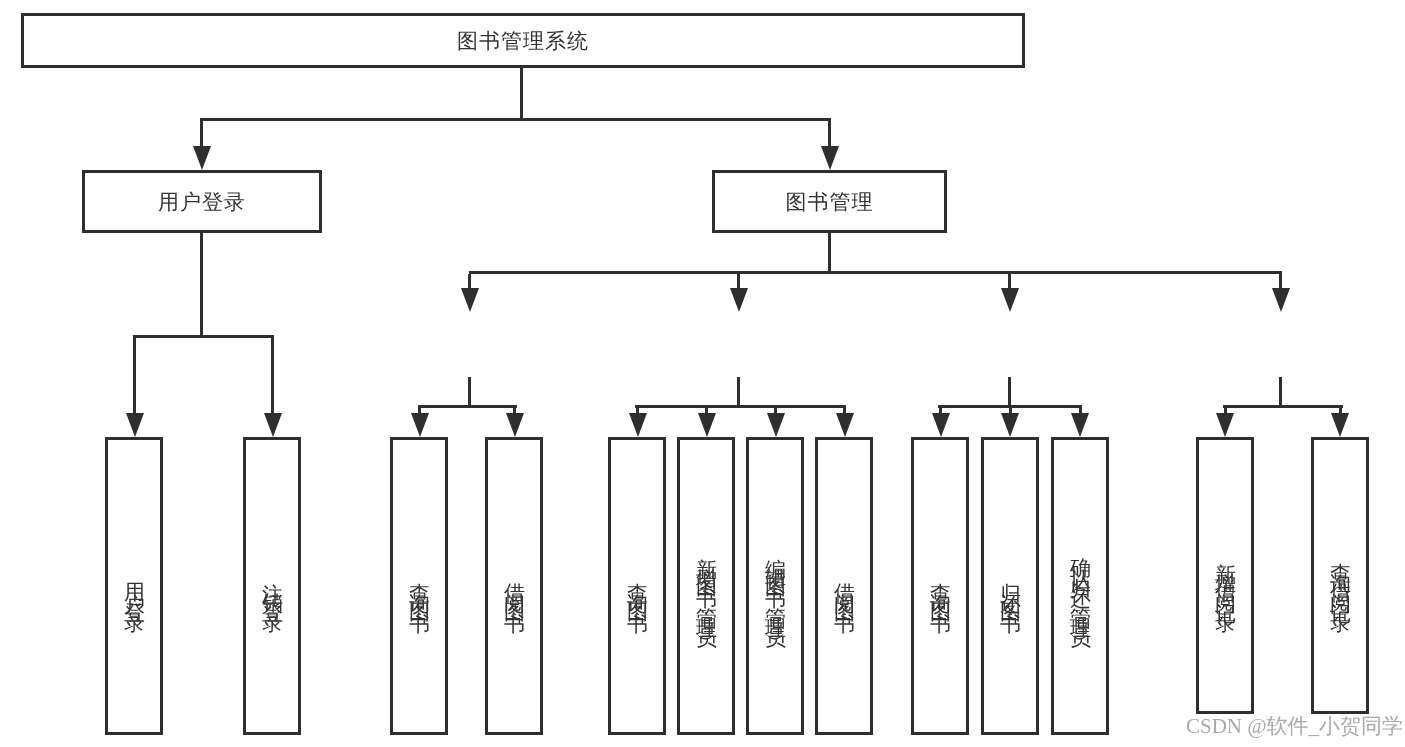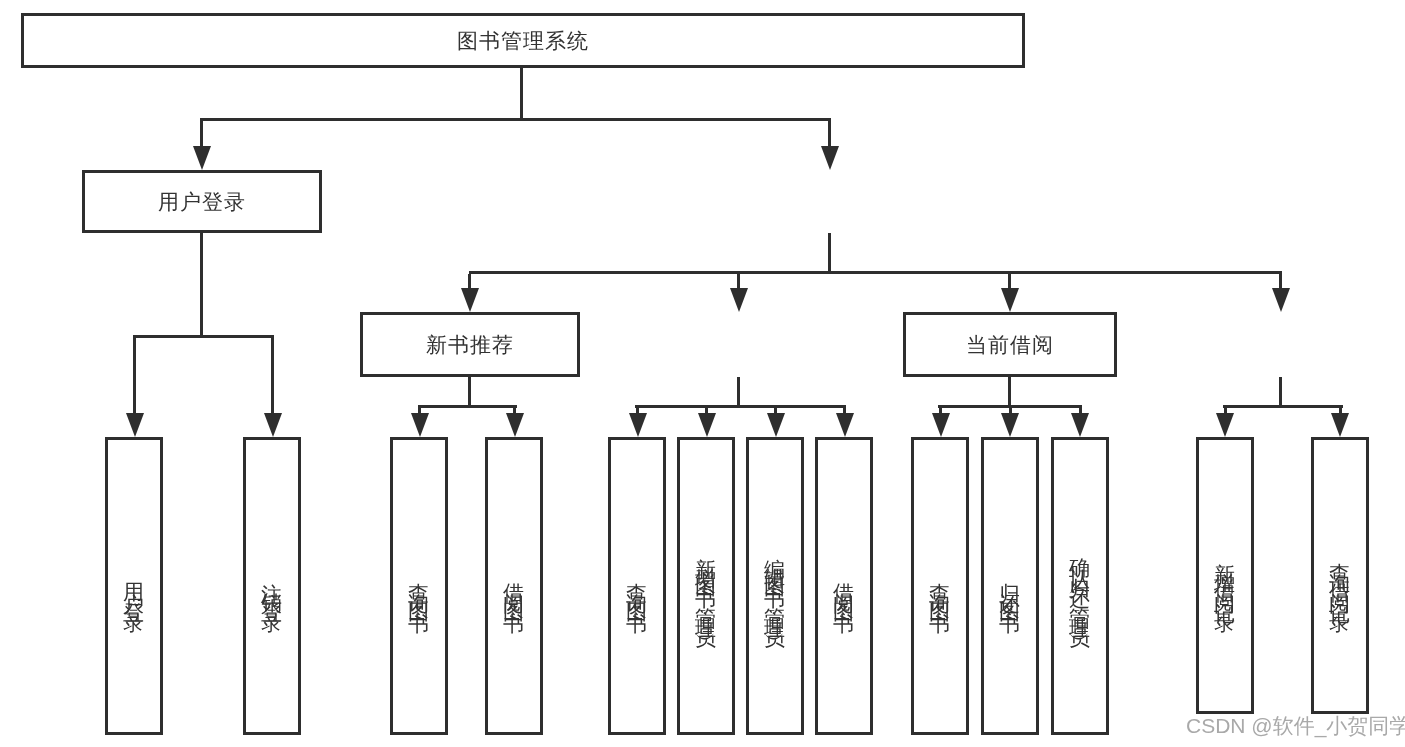--- a/index.html
+++ b/index.html
@@ -1,21 +1,21 @@
 <!DOCTYPE html>
 <html style="--line: #2e2e2e; --text: #333333; --wm: #a9a9a9; --bg: #ffffff;"><head>
 <meta charset="utf-8">
 <style>
   :root{
     --line:#2e2e2e; --text:#333333; --wm:#a9a9a9; --bg:#ffffff;
   }
   html,body{margin:0;padding:0;background:var(--bg);}
   .canvas{
     position:relative; width:1405px; height:747px; background:var(--bg);
-    font-family:Liberation Sans, sans-serif; color:var(--text);
+    font-family:Liberation Serif, serif; color:var(--text);
     overflow:hidden;
   }
   .box{
     position:absolute; box-sizing:border-box; background:#ffffff;
     border:3px solid var(--line);
     display:flex; align-items:center; justify-content:center;
     color:var(--text);
   }
   .hbox{ font-size:21px; letter-spacing:1px; }
   .vbox{
@@ -38,23 +38,22 @@
   }
 </style>
 </head>
 <body>
 
 <div class="canvas">
 
   <div class="box hbox" style="left:21px;top:13px;width:1004px;height:55px">图书管理系统</div>
 
   <div class="box hbox" style="left:82px;top:170px;width:240px;height:63px">用户登录</div>
+  <div class="box hbox" style="left:712px;top:170px;width:235px;height:63px">图书管理</div>
 
-  <div class="box hbox" style="left:360px;top:312px;width:220px;height:65px">新书推荐</div>
-  <div class="box hbox" style="left:903px;top:312px;width:214px;height:65px">当前借阅</div>
 
   <div class="box vbox" style="left:105px;top:437px;width:58px;height:298px">用户登录</div>
   <div class="box vbox" style="left:243px;top:437px;width:58px;height:298px">注销登录</div>
 
   <div class="box vbox" style="left:390px;top:437px;width:58px;height:298px">查询图书</div>
   <div class="box vbox" style="left:485px;top:437px;width:58px;height:298px">借阅图书</div>
 
   <div class="box vbox" style="left:608px;top:437px;width:58px;height:298px">查询图书</div>
   <div class="box vbox" style="left:677px;top:437px;width:58px;height:298px">新增图书（管理员）</div>
   <div class="box vbox" style="left:746px;top:437px;width:58px;height:298px">编辑图书（管理员）</div>

